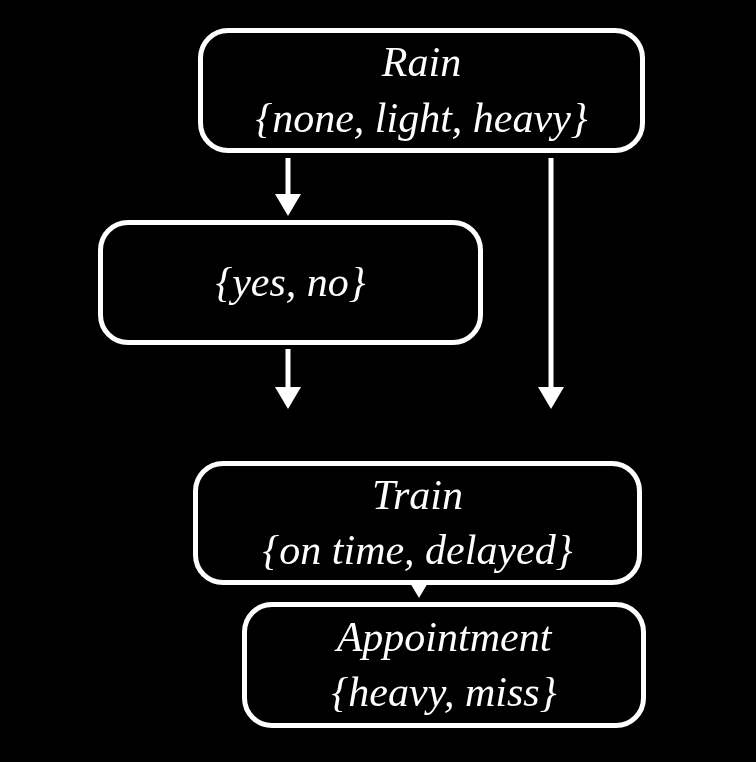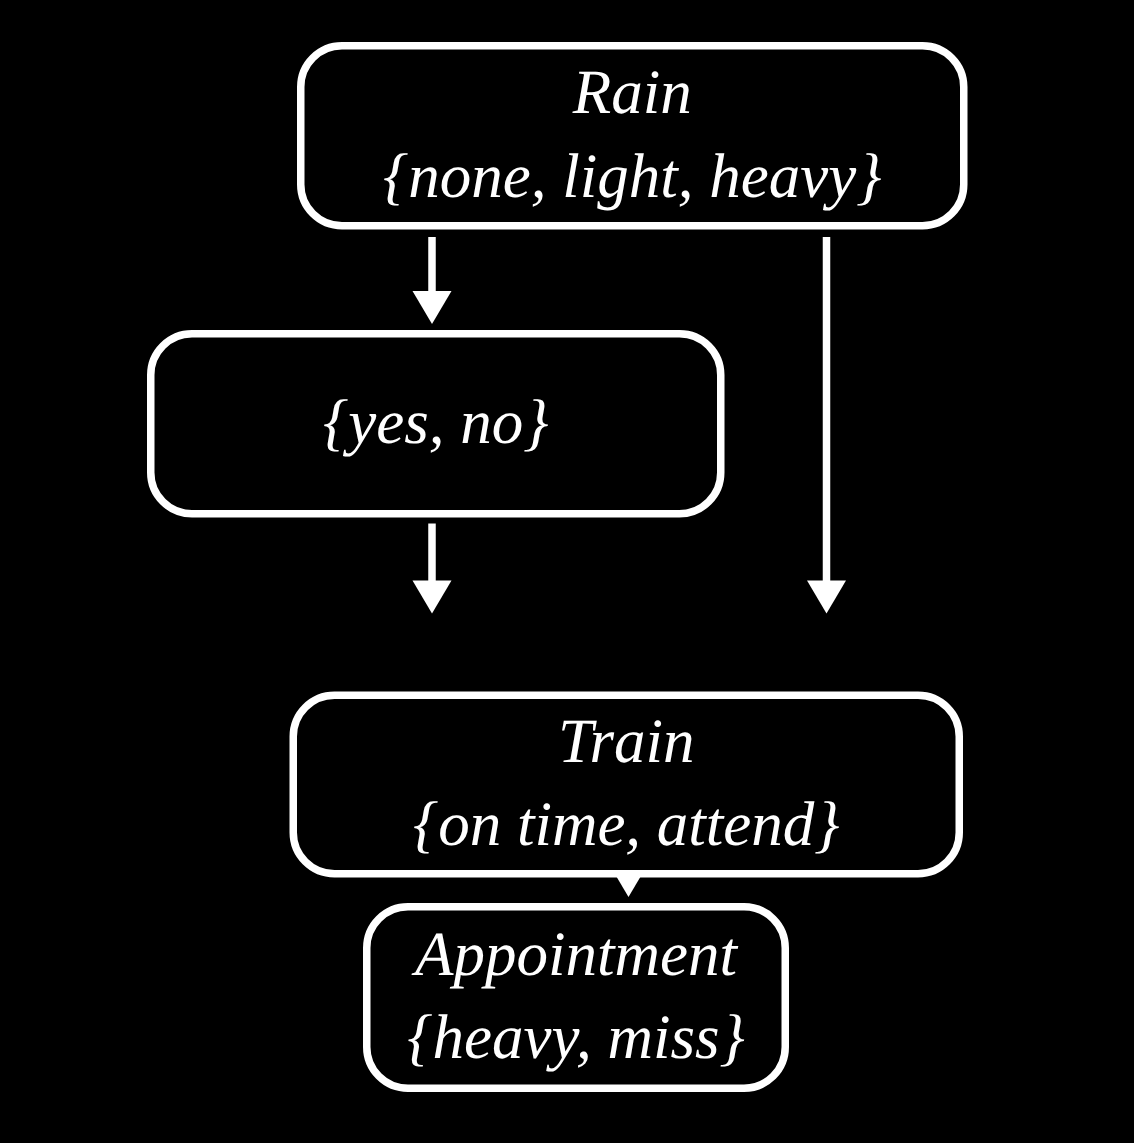--- a/index.html
+++ b/index.html
@@ -43,21 +43,21 @@
   .node .values {
     font-style: italic;
     color: var(--text);
     font-size: 42px;
     line-height: 1.32;
     white-space: nowrap;
   }
   .node-rain        { left: 198px; top:  28px; width: 447px; height: 125px; }
   .node-maintenance { left:  98px; top: 220px; width: 385px; height: 125px; }
   .node-train       { left: 193px; top: 413px; width: 449px; height: 124px; margin-top: 48px; }
-  .node-appointment { left: 242px; top: 602px; width: 284px; height: 126px; font-family: Liberation Serif, serif; }
+  .node-appointment { left: 242px; top: 602px; width: 404px; height: 126px; font-family: Liberation Serif, serif; }
   .edge-line {
     stroke: var(--stroke);
     stroke-width: 5;
     fill: none;
   }
   .edge-head {
     fill: var(--stroke);
     stroke: none;
   }
 </style>
@@ -93,21 +93,21 @@
     <span class="title">Rain</span>
     <span class="values">{none, light, heavy}</span>
   </div>
 
   <div class="node node-maintenance">
     <span class="values">{yes, no}</span>
   </div>
 
   <div class="node node-train">
     <span class="title">Train</span>
-    <span class="values">{on time, attend}</span>
+    <span class="values">{on time, delayed}</span>
   </div>
 
   <div class="node node-appointment">
     <span class="title">Appointment</span>
     <span class="values">{heavy, miss}</span>
   </div>
 
 </div>
 
 </body></html>

